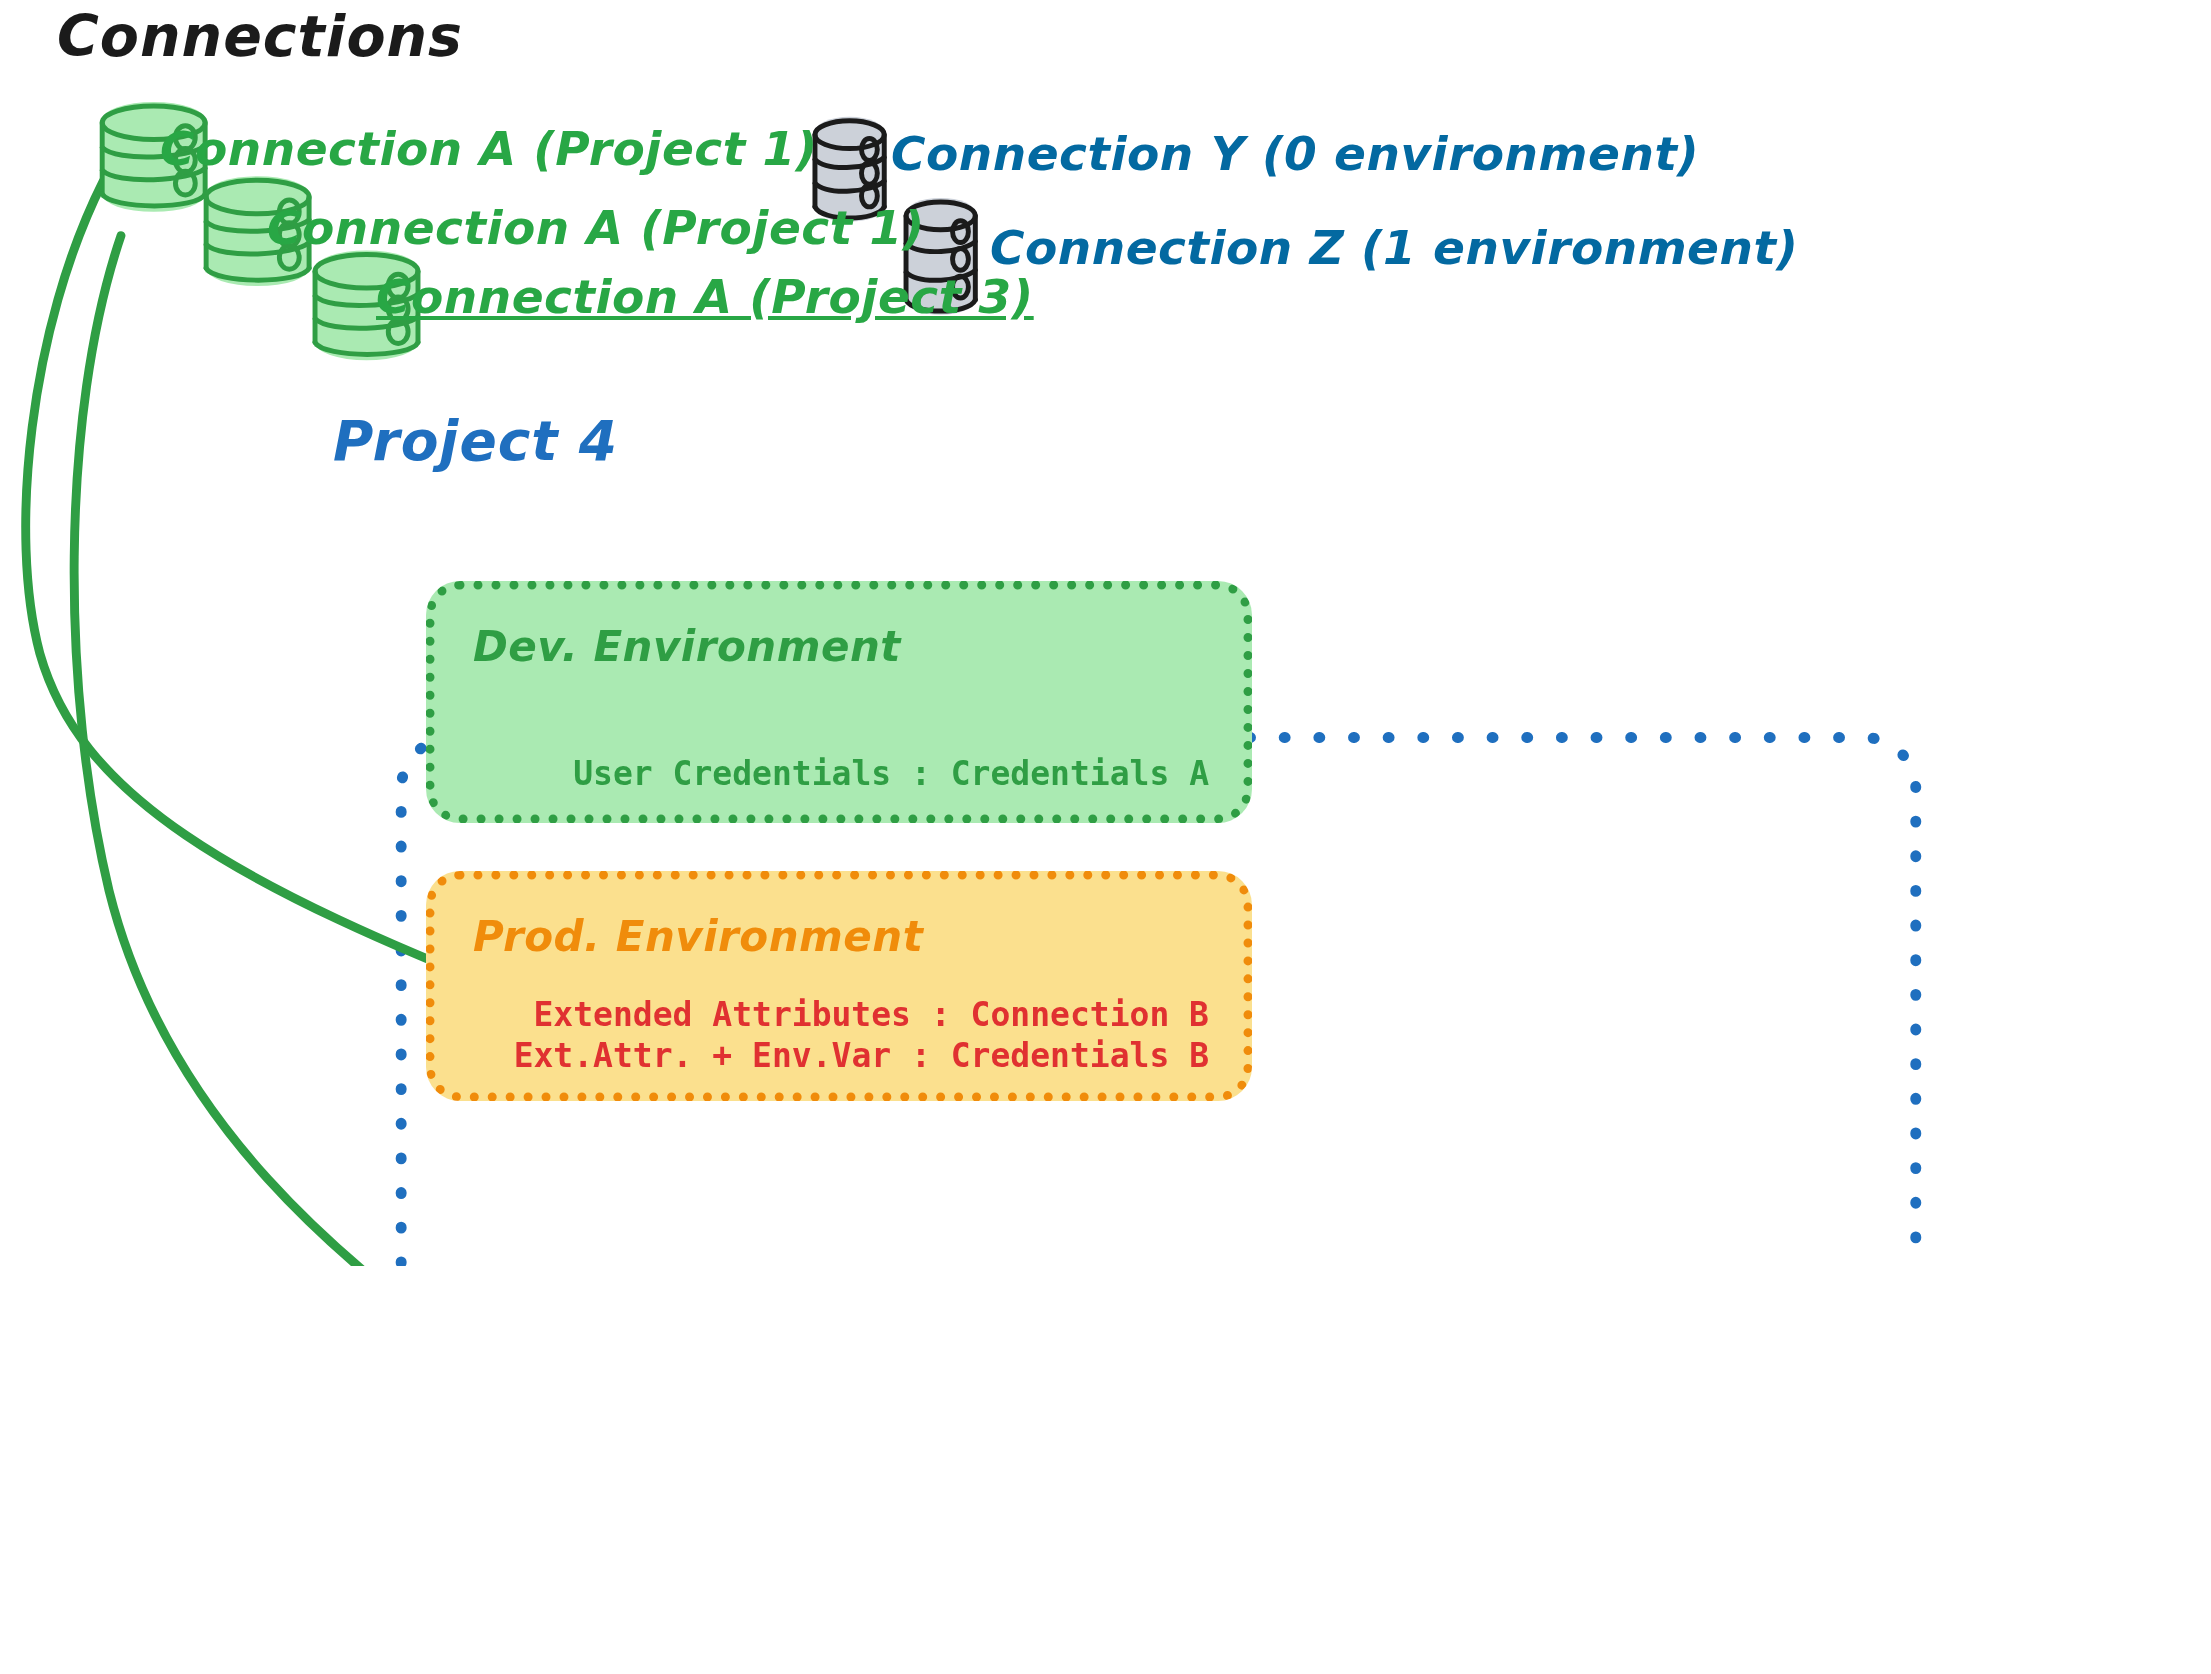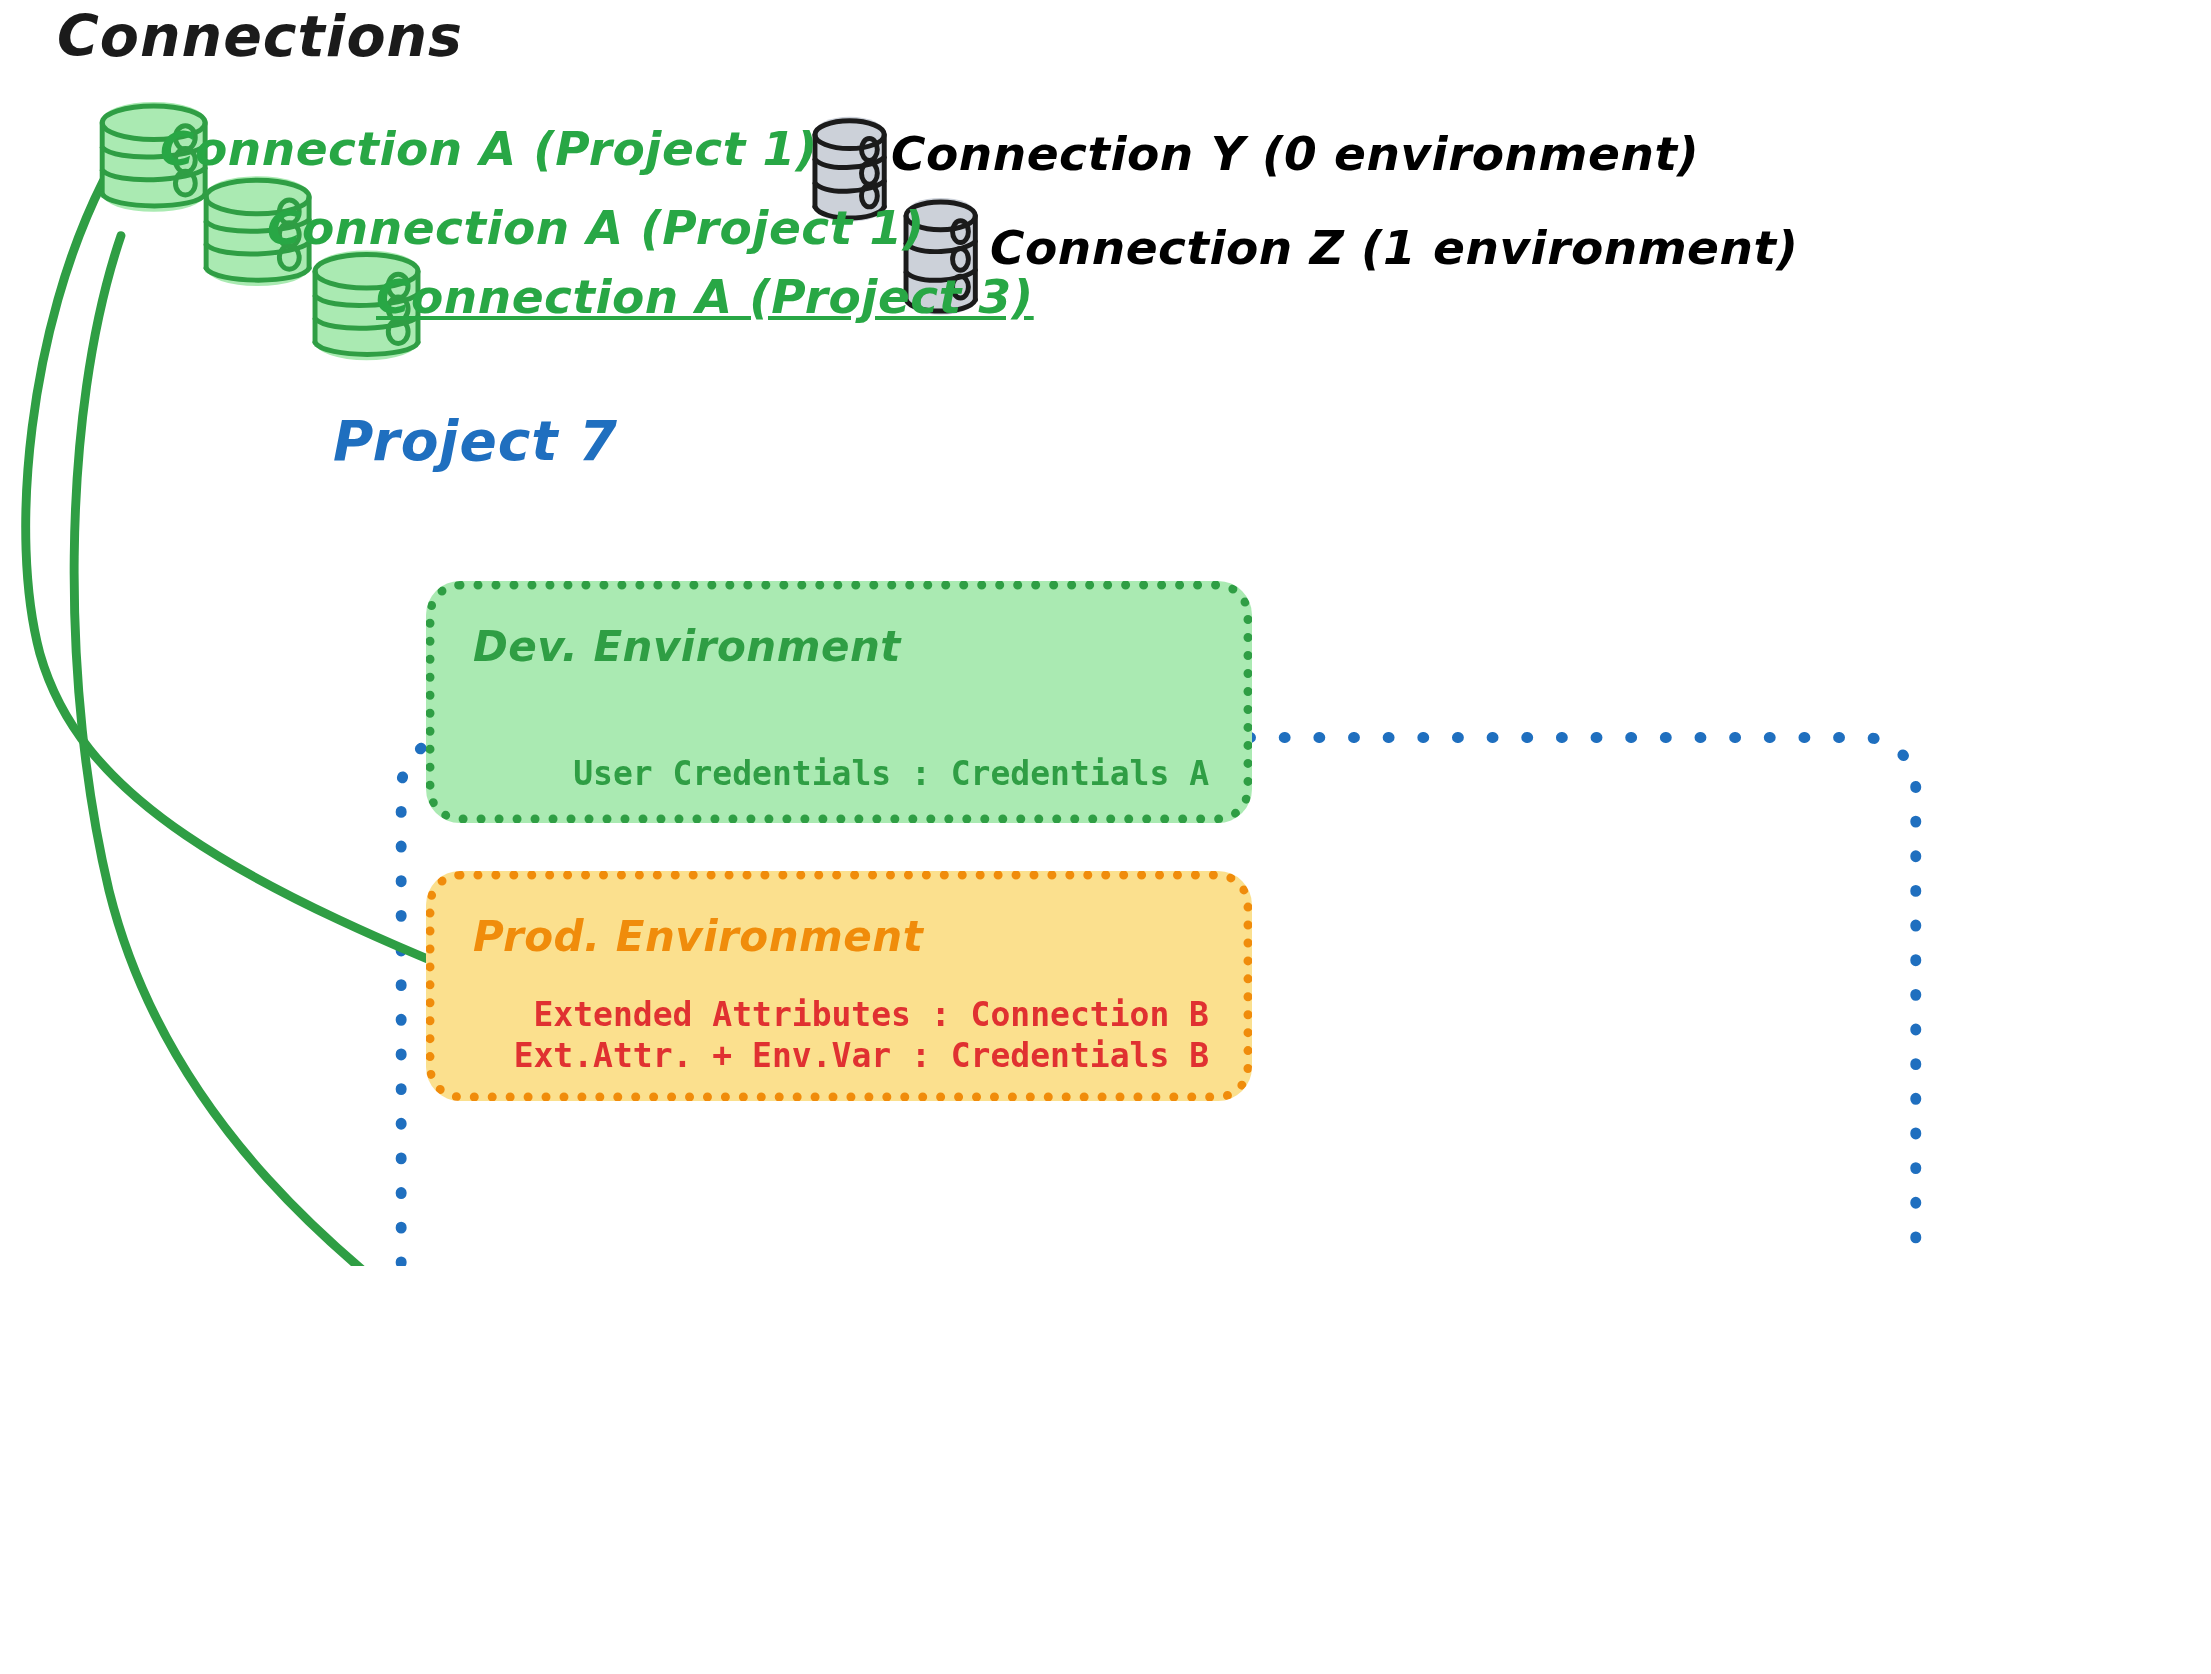--- a/index.html
+++ b/index.html
@@ -47,21 +47,21 @@
     letter-spacing: 1px;
   }
   
   .conn-label-green {
     font-size: 47px;
     color: #28a745;
     letter-spacing: 0.5px;
   }
   .conn-label-black {
     font-size: 47px;
-    color: #000000;
+    color: #0369a1;
     letter-spacing: 0.5px;
     text-align: right;
   }
   #label-conn-a1 { left: 160px; top: 125px; }
   #label-conn-a2 { left: 267px; top: 204px; }
   #label-conn-a3 { left: 376px; top: 273px; text-decoration: underline; }
   #label-conn-y  { left: 891px; top: 130px; }
   #label-conn-z  { left: 990px; top: 224px; }
 
   
@@ -238,21 +238,21 @@
   </svg>
 
   <div class="txt hand" id="title-connections">Connections</div>
 
   <div class="txt hand conn-label-green" id="label-conn-a1">Connection A (Project 1)</div>
   <div class="txt hand conn-label-green" id="label-conn-a2">Connection A (Project 1)</div>
   <div class="txt hand conn-label-green" id="label-conn-a3">Connection A (Project 3)</div>
   <div class="txt hand conn-label-black" id="label-conn-y">Connection Y (0 environment)</div>
   <div class="txt hand conn-label-black" id="label-conn-z">Connection Z (1 environment)</div>
 
-  <div class="txt hand" id="project-title">Project 7</div>
+  <div class="txt hand" id="project-title">Project 4</div>
 
   <div class="env-box" id="prod-env-box">
     <div class="env-title hand" id="prod-env-title">Prod. Environment</div>
     <div class="env-rows" id="prod-env-rows">
       <div class="env-row mono row-red">Extended Attributes : Connection B</div>
       <div class="env-row mono row-red">Ext.Attr. + Env.Var : Credentials B</div>
     </div>
   </div>
 
   <div class="env-box" id="dev-env-box">

